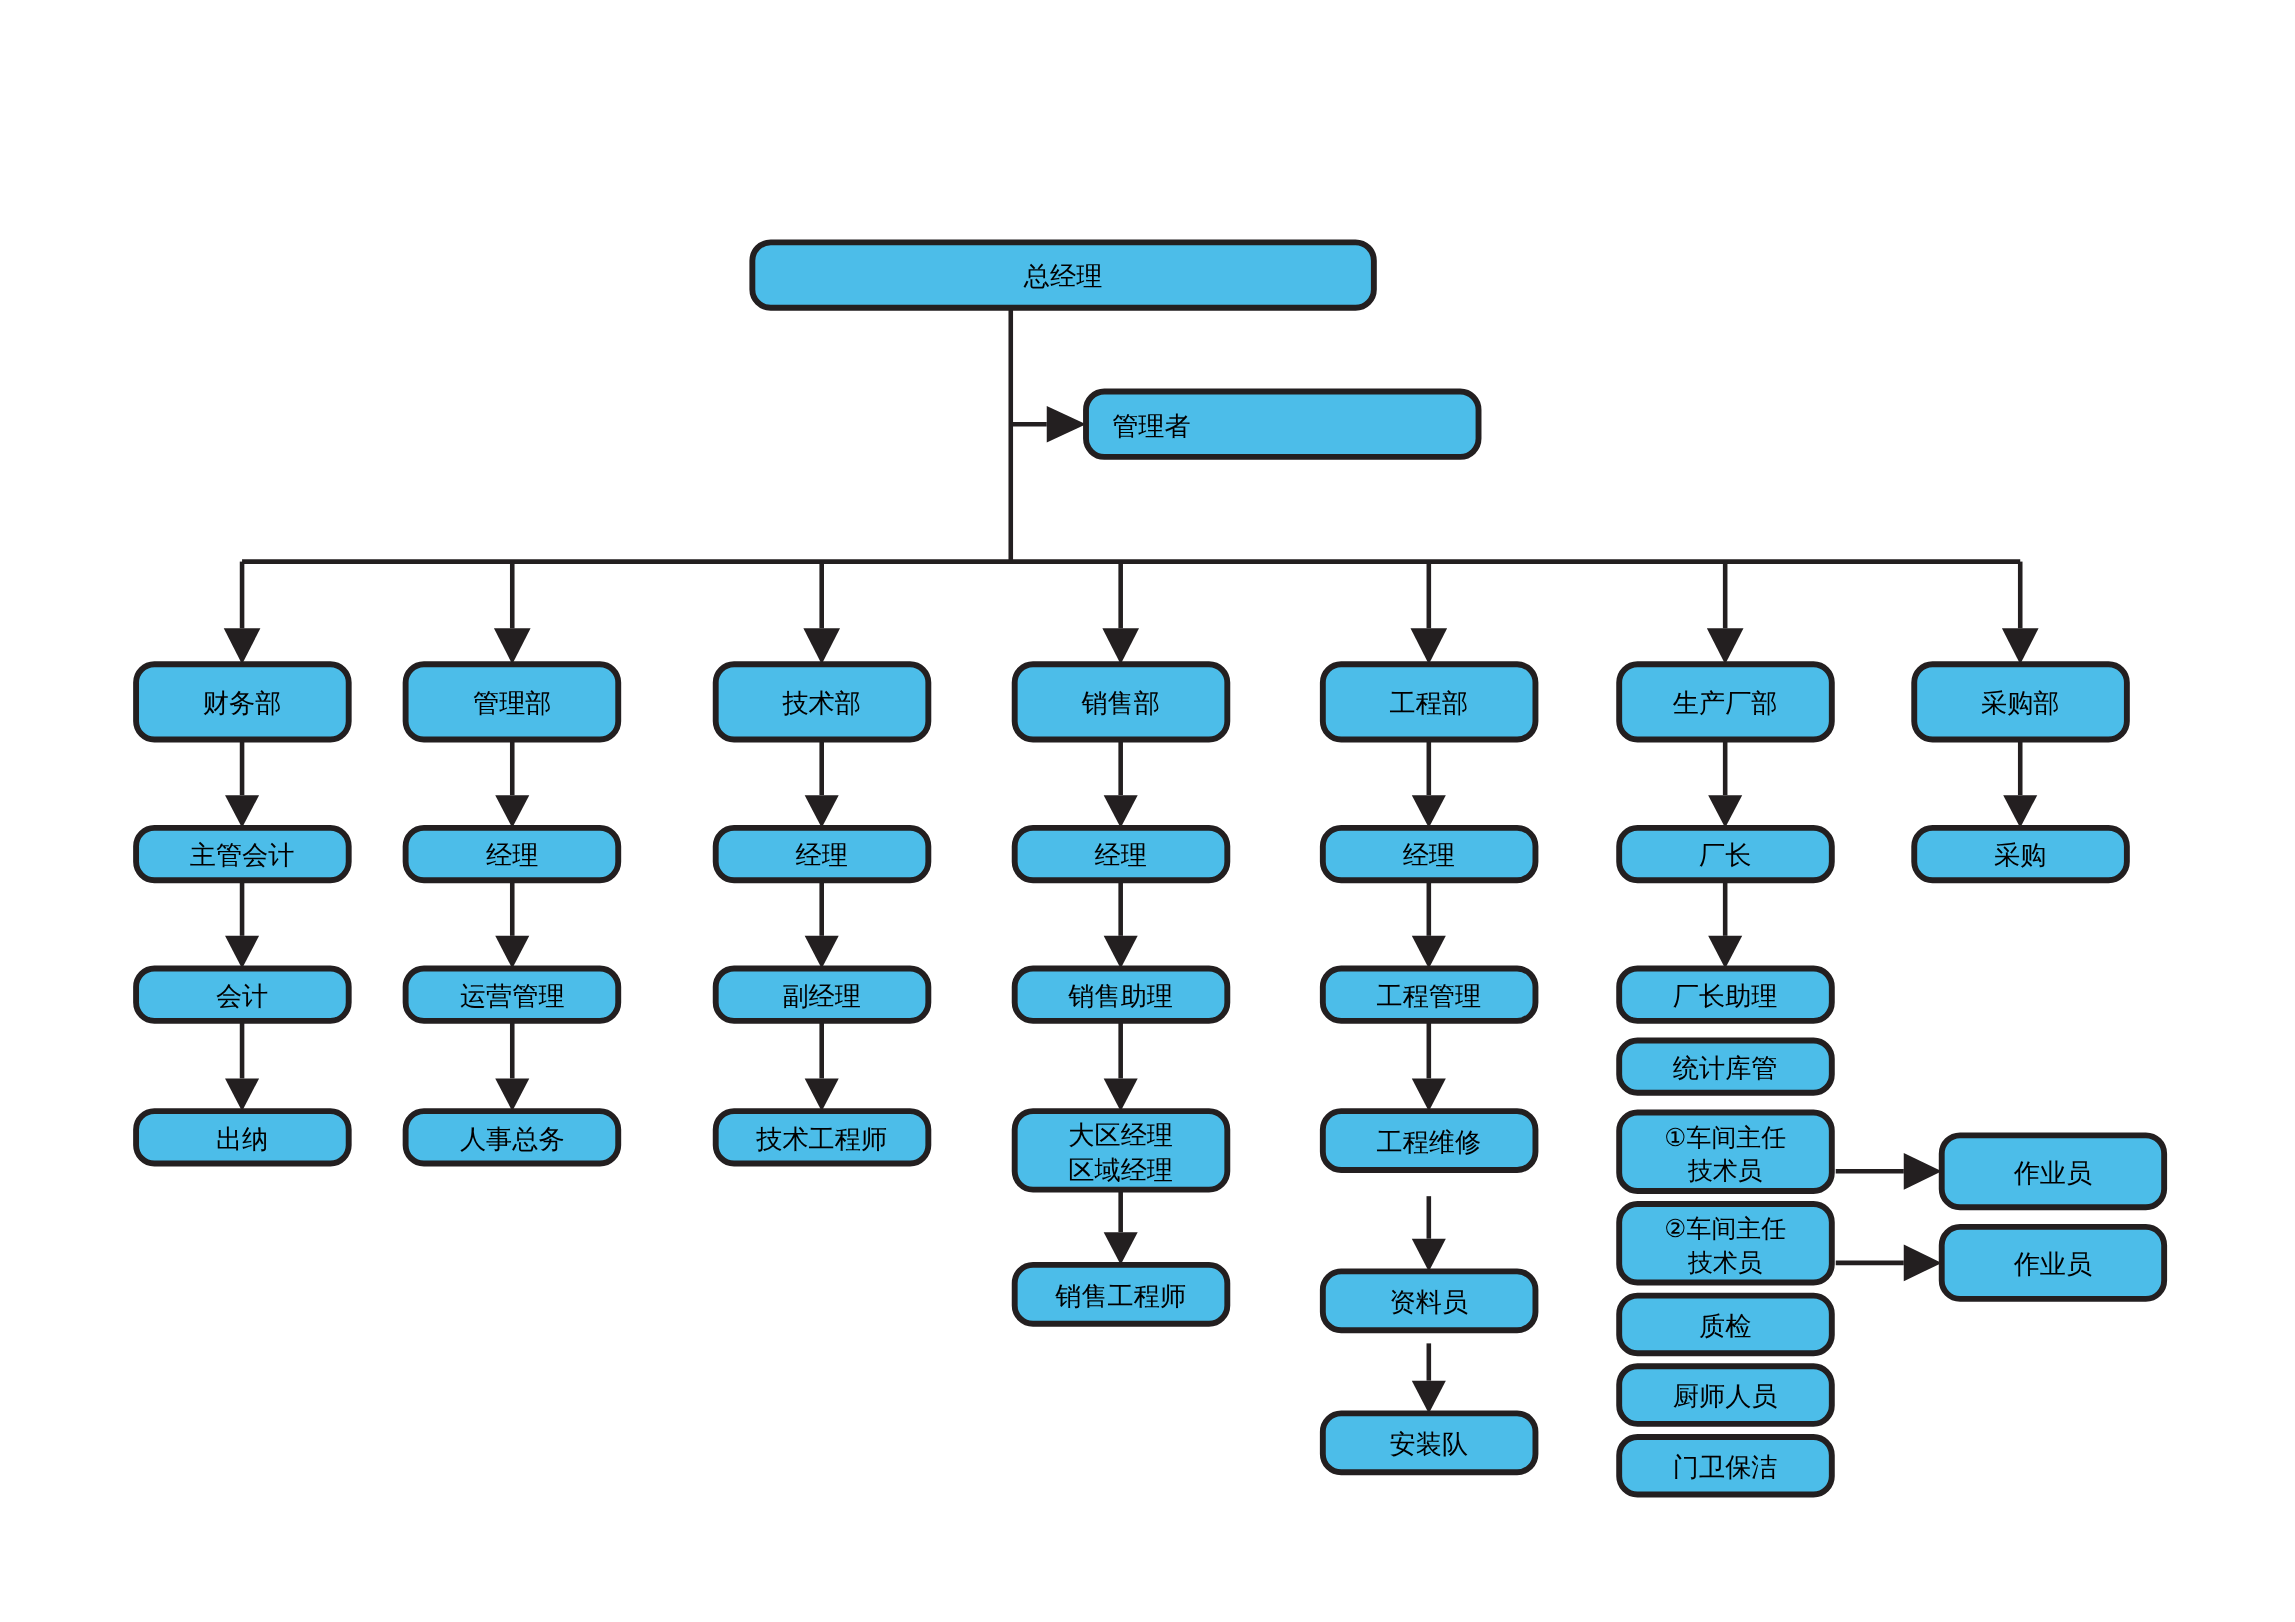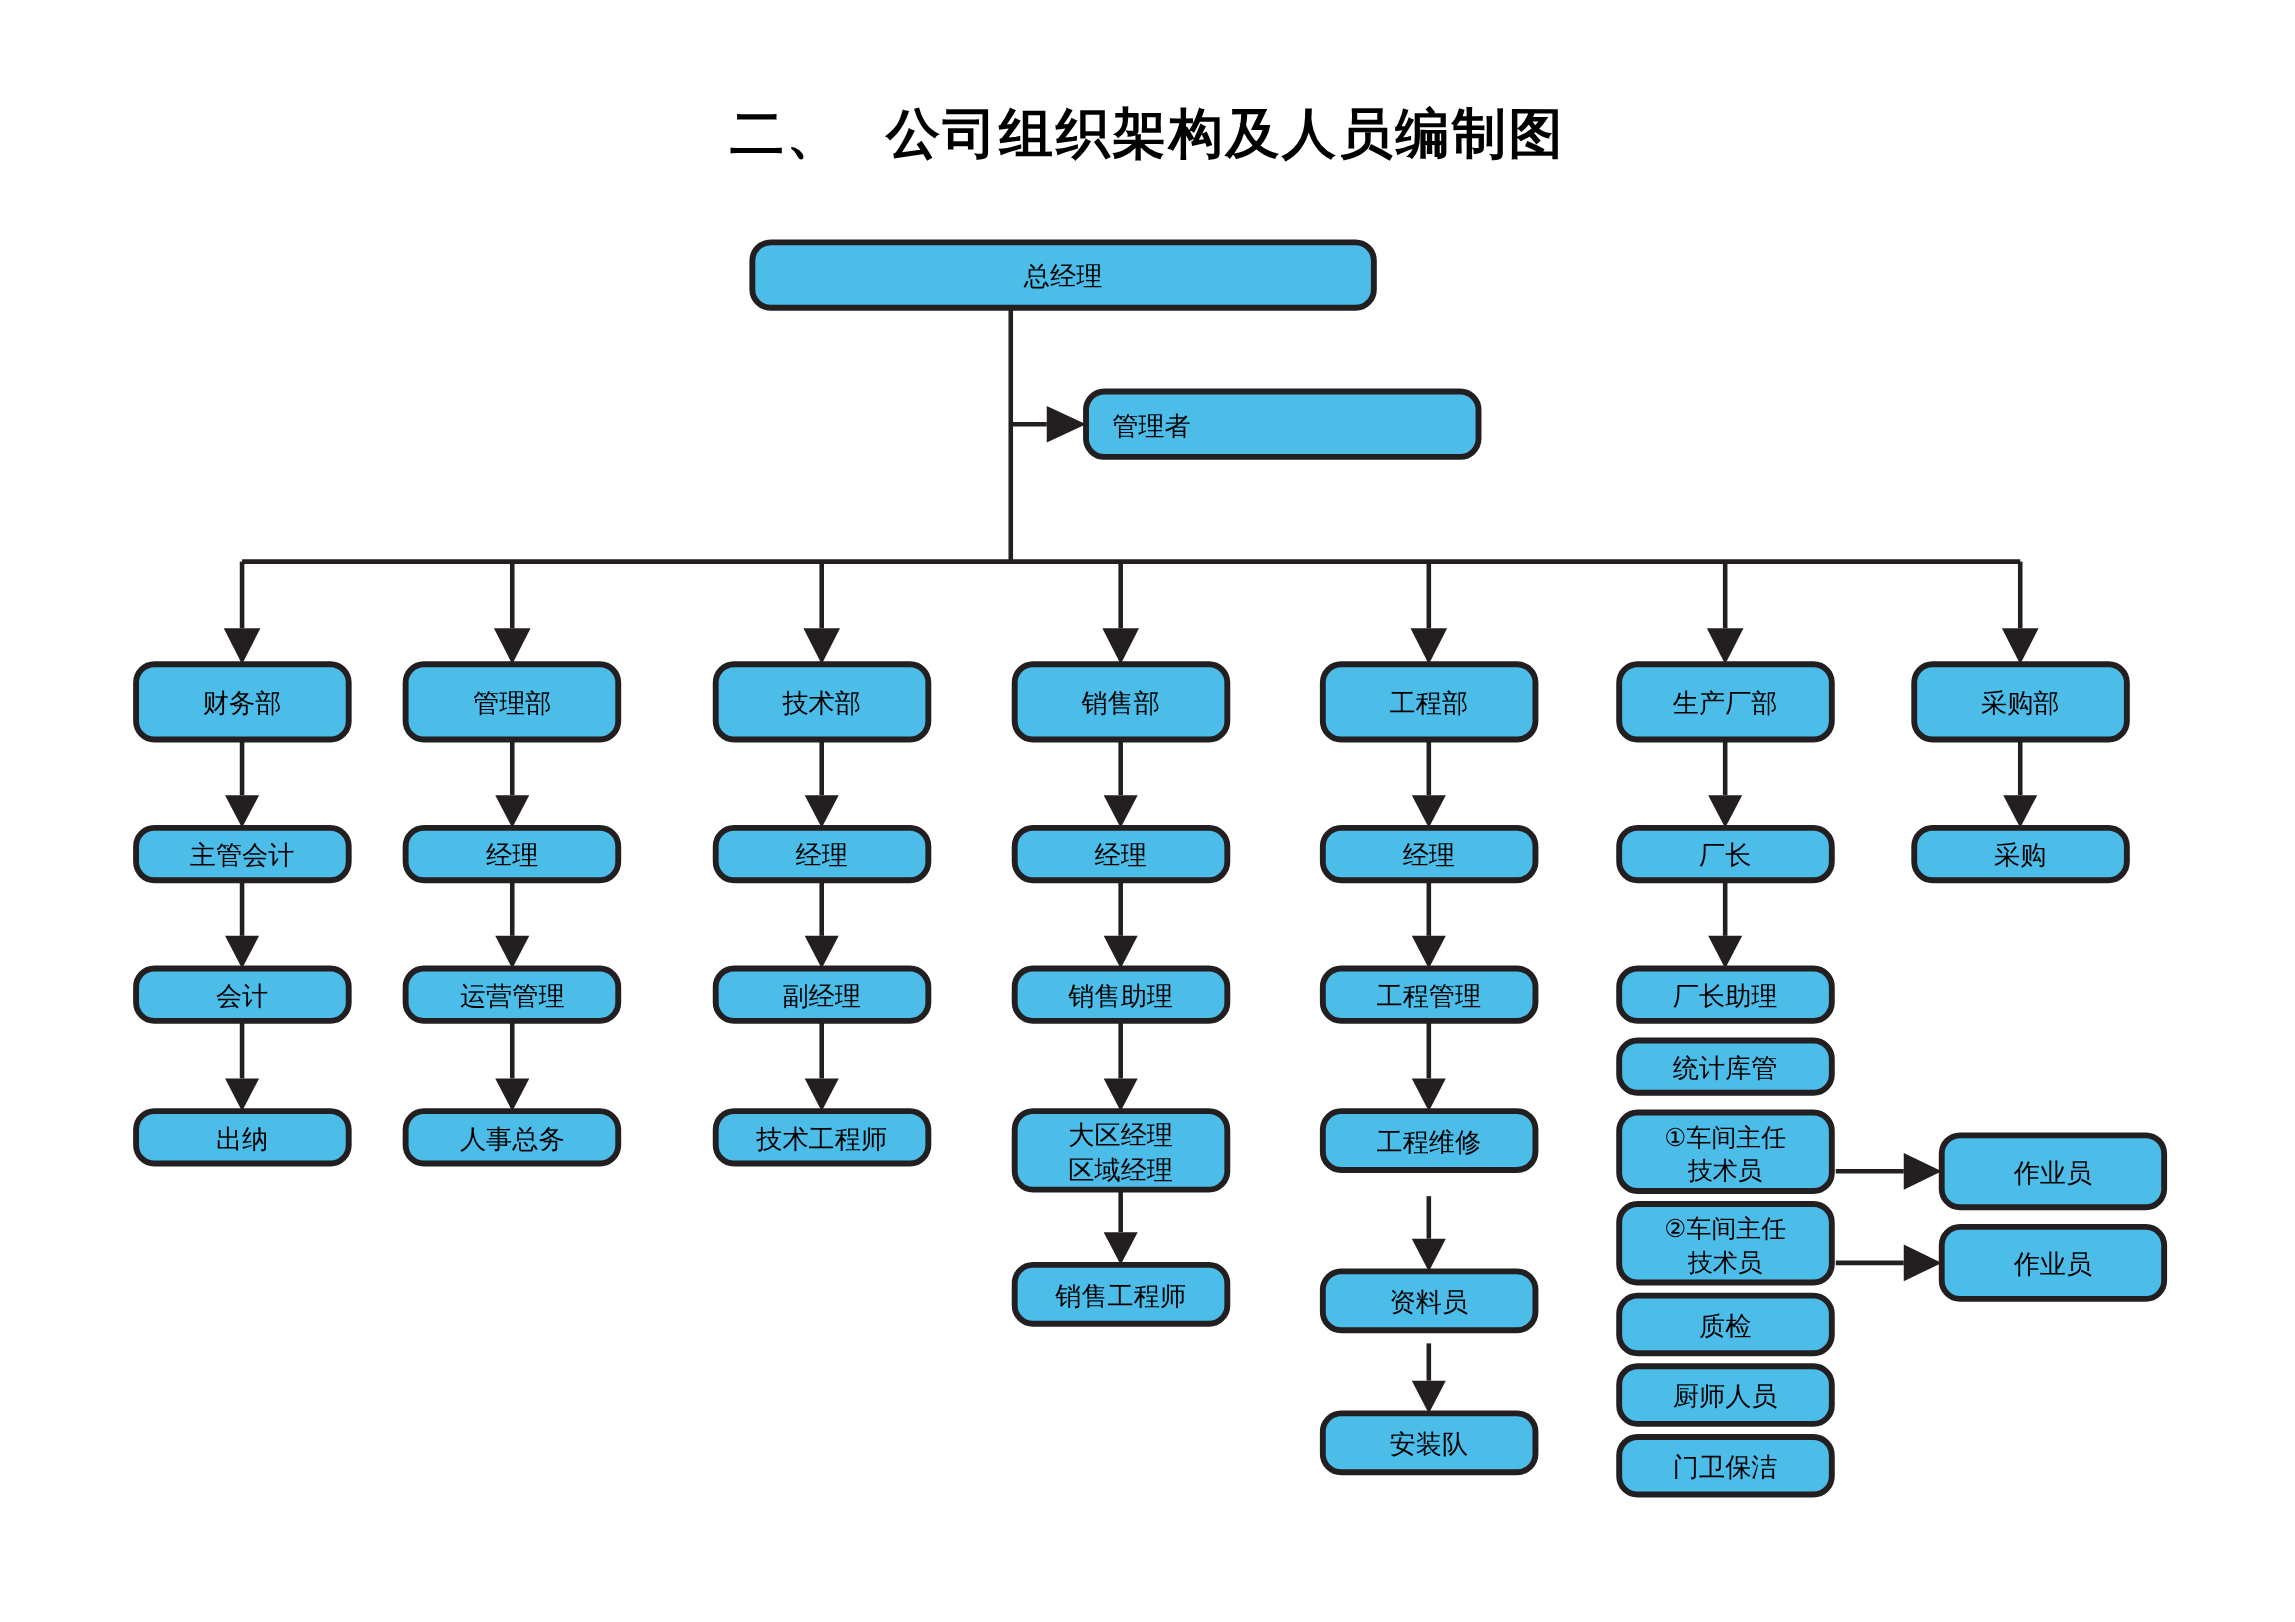--- a/index.html
+++ b/index.html
@@ -21,21 +21,20 @@
   .nodetext.small{font-size:38px;}
   .box-shape{fill:#4cbde9;stroke:#231f20;stroke-width:9;}
   .edge{stroke:#231f20;stroke-width:7;fill:none;}
   .arrowhead{fill:#231f20;}
 </style>
 </head>
 <body>
 
 <div id="stage">
 
-  <div id="title">二、  公司组织架构及人员编制图</div>
 
   <svg id="diagram" width="2295" height="1623" viewBox="0 0 3508 2480" xmlns="http://www.w3.org/2000/svg">
 
     <g>
 
       <path class="edge" d="M1545 470 L1545 858"></path>
 
       <path class="edge" d="M1545 648 L1600 648"></path>
       <polygon class="arrowhead" points="1600,620 1660,648 1600,676"></polygon>
 

